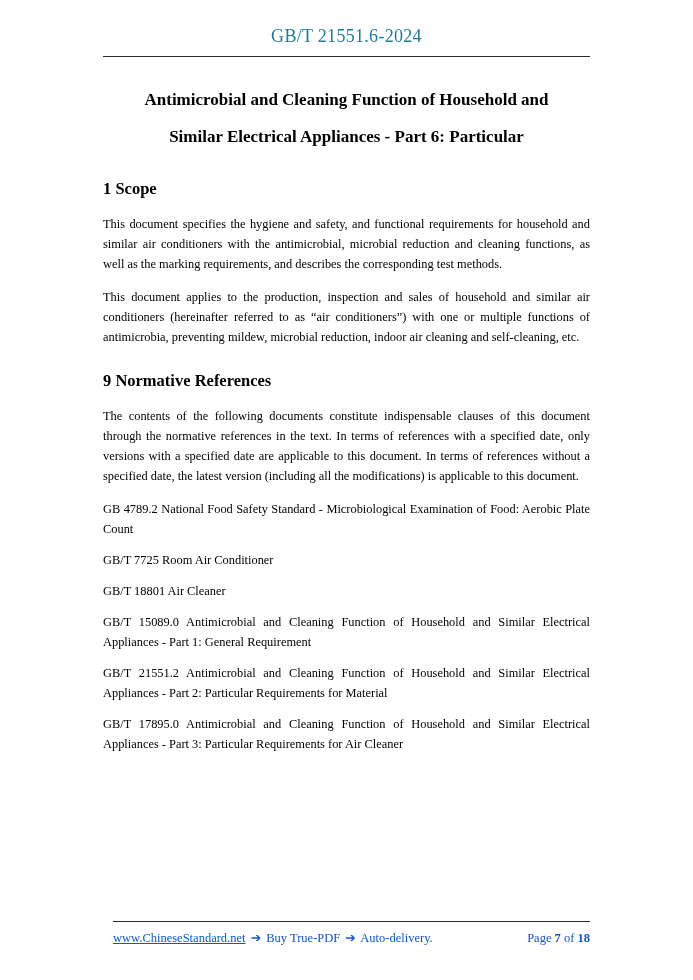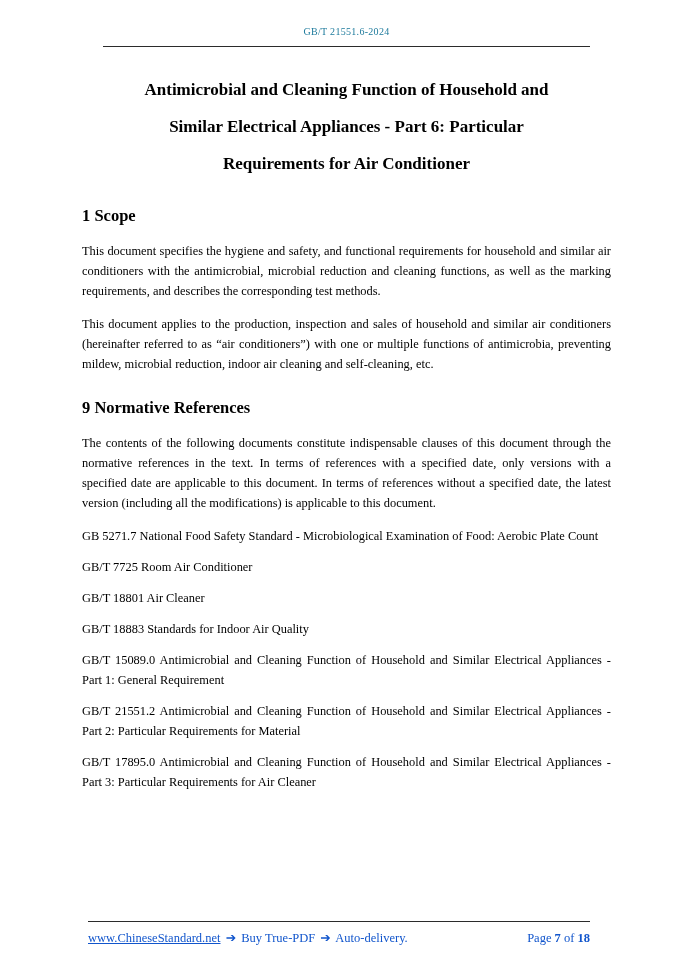--- a/index.html
+++ b/index.html
@@ -11,28 +11,28 @@
     margin: 0 auto;
     background: #ffffff;
     overflow: hidden;
     font-family: "Liberation Serif", "DejaVu Serif", serif;
     color: #000000;
   }
   
   .header { padding-top: 26px; }
   .doc-number {
     text-align: center;
-    font-size: 10px;
+    font-size: 18px;
     letter-spacing: 0.3px;
     color: #1d7a9c;
   }
   .rule { border-top: 1px solid #2b2b2b; }
   .header-rule { margin: 9px 103px 0 103px; }
   
-  .content { padding: 0 82px; }
+  .content { padding: 0 103px; }
   .title {
     margin-top: 24px;
     text-align: center;
     font-size: 17px;
     font-weight: bold;
     line-height: 37px;
   }
   .title-line { display: block; }
   h2.section-heading {
     font-size: 16.5px;
@@ -42,21 +42,21 @@
   p.para {
     font-size: 12.4px;
     line-height: 20px;
     text-align: justify;
     margin-bottom: 13px;
   }
   p.ref { margin-bottom: 11px; }
   
   .footer {
     position: absolute;
-    left: 88px;
+    left: 113px;
     right: 103px;
     bottom: 34px;
     background: #ffffff;
   }
   .footer-row {
     display: flex;
     justify-content: space-between;
     align-items: baseline;
     padding-top: 8px;
     font-size: 12.5px;
@@ -78,34 +78,32 @@
   <header class="header">
     <div class="doc-number">GB/T 21551.6-2024</div>
     <div class="rule header-rule"></div>
   </header>
 
   <div class="content">
 
     <h1 class="title">
       <span class="title-line">Antimicrobial and Cleaning Function of Household and</span>
       <span class="title-line">Similar Electrical Appliances - Part 6: Particular</span>
-      <span class="title-line">Requirements for Air Conditioner</span>
     </h1>
 
     <h2 class="section-heading">1 Scope</h2>
     <p class="para">This document specifies the hygiene and safety, and functional requirements for household and similar air conditioners with the antimicrobial, microbial reduction and cleaning functions, as well as the marking requirements, and describes the corresponding test methods.</p>
     <p class="para">This document applies to the production, inspection and sales of household and similar air conditioners (hereinafter referred to as “air conditioners”) with one or multiple functions of antimicrobia, preventing mildew, microbial reduction, indoor air cleaning and self-cleaning, etc.</p>
 
     <h2 class="section-heading">9 Normative References</h2>
     <p class="para">The contents of the following documents constitute indispensable clauses of this document through the normative references in the text. In terms of references with a specified date, only versions with a specified date are applicable to this document. In terms of references without a specified date, the latest version (including all the modifications) is applicable to this document.</p>
 
-    <p class="para ref">GB 5271.7 National Food Safety Standard - Microbiological Examination of Food: Aerobic Plate Count</p>
+    <p class="para ref">GB 4789.2 National Food Safety Standard - Microbiological Examination of Food: Aerobic Plate Count</p>
     <p class="para ref">GB/T 7725 Room Air Conditioner</p>
     <p class="para ref">GB/T 18801 Air Cleaner</p>
-    <p class="para ref">GB/T 18883 Standards for Indoor Air Quality</p>
     <p class="para ref">GB/T 15089.0 Antimicrobial and Cleaning Function of Household and Similar Electrical Appliances - Part 1: General Requirement</p>
     <p class="para ref">GB/T 21551.2 Antimicrobial and Cleaning Function of Household and Similar Electrical Appliances - Part 2: Particular Requirements for Material</p>
     <p class="para ref">GB/T 17895.0 Antimicrobial and Cleaning Function of Household and Similar Electrical Appliances - Part 3: Particular Requirements for Air Cleaner</p>
 
   </div>
 
   <footer class="footer">
     <div class="rule footer-rule"></div>
     <div class="footer-row">
       <div class="footer-left">

